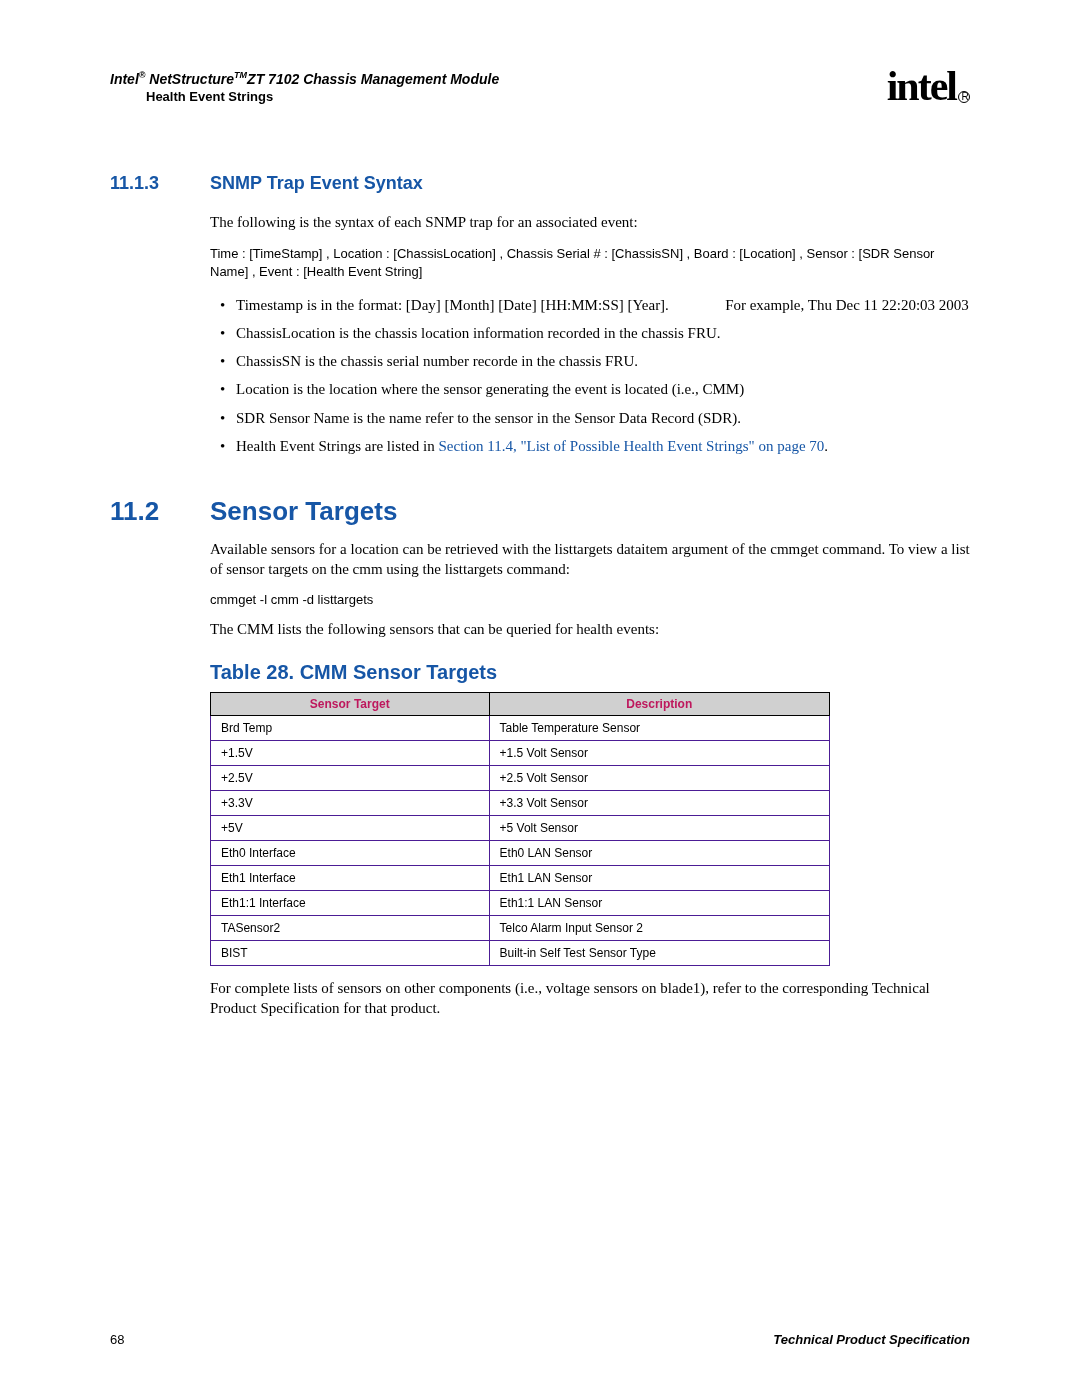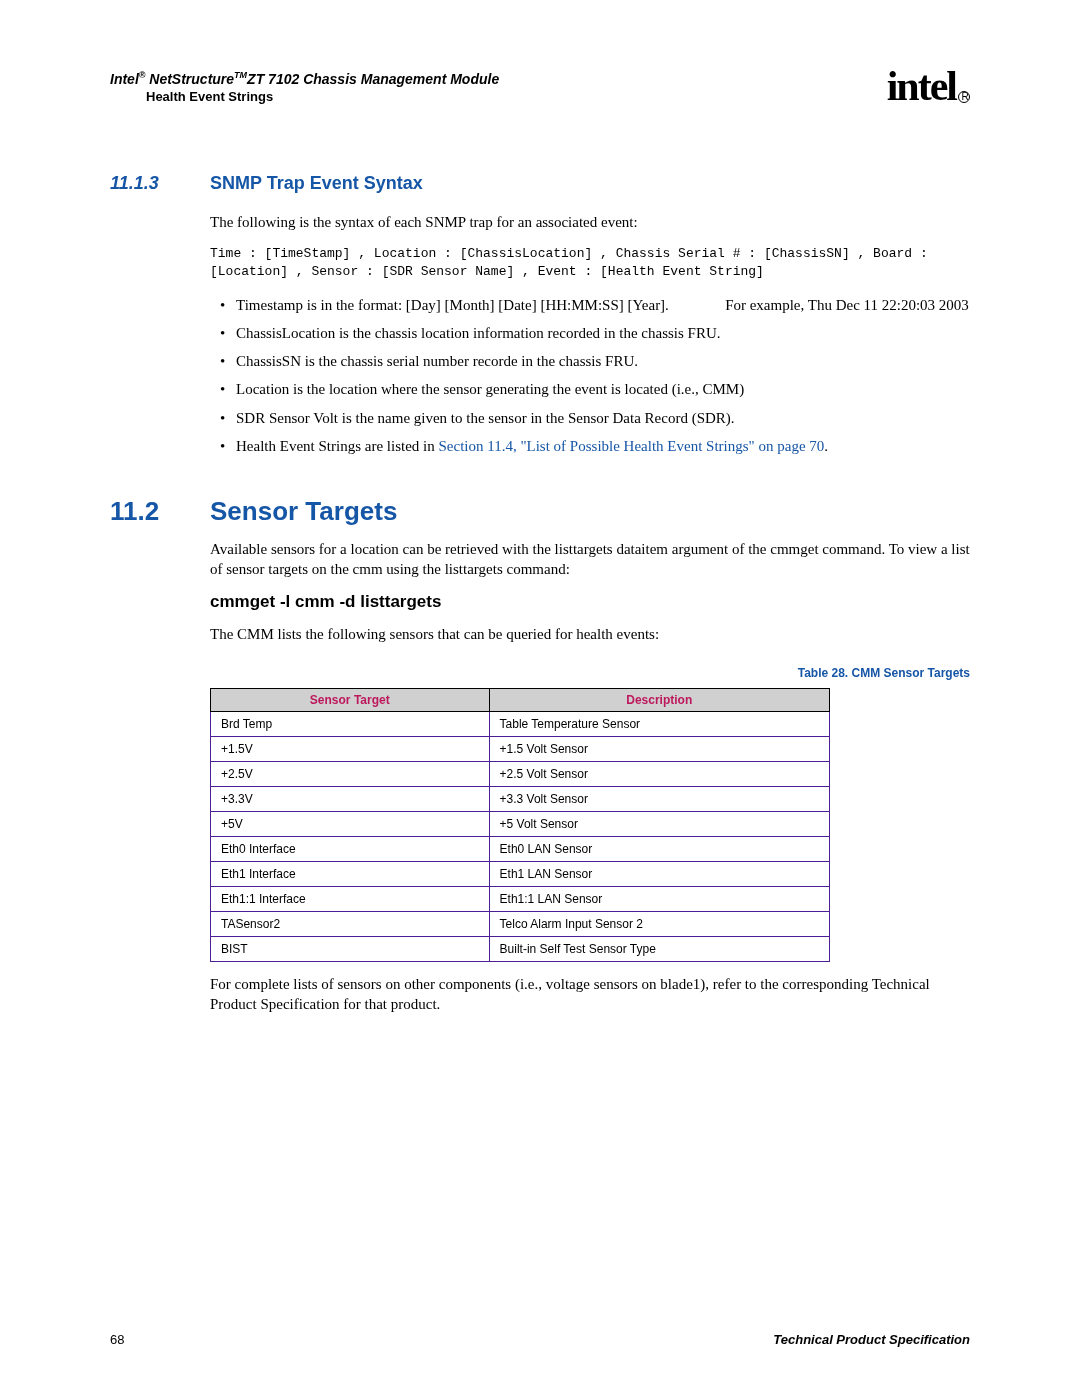--- a/index.html
+++ b/index.html
@@ -70,45 +70,44 @@
     margin-left: 100px;
   }
   .h3-row {
     display: flex;
     font-family: Arial, Helvetica, sans-serif;
     font-weight: bold;
     color: #1656a6;
     font-size: 18px;
     margin-bottom: 18px;
   }
-  .h3-num { width: 100px; font-style: italic; }
+  .h3-num { width: 100px; }
   .h2-row {
     display: flex;
     font-family: Arial, Helvetica, sans-serif;
     font-weight: bold;
     color: #1656a6;
     font-size: 26px;
     margin-top: 40px;
     margin-bottom: 12px;
   }
   .h2-num { width: 100px; }
   .body-para {
     margin: 12px 0;
     line-height: 1.35;
   }
   .sans {
-    font-family: Liberation Mono, monospace;
+    font-family: Liberation Sans, sans-serif;
     font-size: 13px;
     line-height: 1.4;
   }
   .code-line {
     font-family: Arial, Helvetica, sans-serif;
-    font-size: 17px;
+    font-size: 13px;
     margin: 8px 0;
-    font-weight: bold;
   }
   ul.bullets {
     list-style: none;
     padding: 0;
     margin: 8px 0;
   }
   ul.bullets li {
     position: relative;
     padding-left: 26px;
     margin: 8px 0;
@@ -121,23 +120,22 @@
     top: 0;
   }
   .tab-right { white-space: pre; }
   .link {
     color: #1656a6;
   }
   .table-caption {
     font-family: Arial, Helvetica, sans-serif;
     font-weight: bold;
     color: #1656a6;
-    font-size: 12px;
+    font-size: 20px;
     margin: 22px 0 8px 0;
-    text-align: right;
   }
   table.sensor {
     border-collapse: collapse;
     width: 620px;
     font-family: Arial, Helvetica, sans-serif;
     font-size: 12px;
   }
   table.sensor th {
     background: #d0d0d0;
     color: #be185d;
@@ -196,21 +194,21 @@
       <p class="body-para">The following is the syntax of each SNMP trap for an associated event:</p>
       <p class="sans">Time : [TimeStamp] , Location : [ChassisLocation] , Chassis Serial # : [ChassisSN] , Board : [Location] , Sensor : [SDR Sensor Name] , Event : [Health Event String]</p>
 
       <ul class="bullets">
         <li>
           <span>Timestamp is in the format: [Day] [Month] [Date] [HH:MM:SS] [Year].</span><span class="tab-right">               </span><span>For example, Thu Dec 11 22:20:03 2003</span>
         </li>
         <li><span>ChassisLocation is the chassis location information recorded in the chassis FRU.</span></li>
         <li><span>ChassisSN is the chassis serial number recorde in the chassis FRU.</span></li>
         <li><span>Location is the location where the sensor generating the event is located (i.e., CMM)</span></li>
-        <li><span>SDR Sensor Volt is the name given to the sensor in the Sensor Data Record (SDR).</span></li>
+        <li><span>SDR Sensor Name is the name refer to the sensor in the Sensor Data Record (SDR).</span></li>
         <li>
           <span>Health Event Strings are listed in </span><span class="link">Section 11.4, "List of Possible Health Event Strings" on page 70</span><span>.</span>
         </li>
       </ul>
     </div>
 
     <div class="h2-row">
       <span class="h2-num">11.2</span>
       <span>Sensor Targets</span>
     </div>

